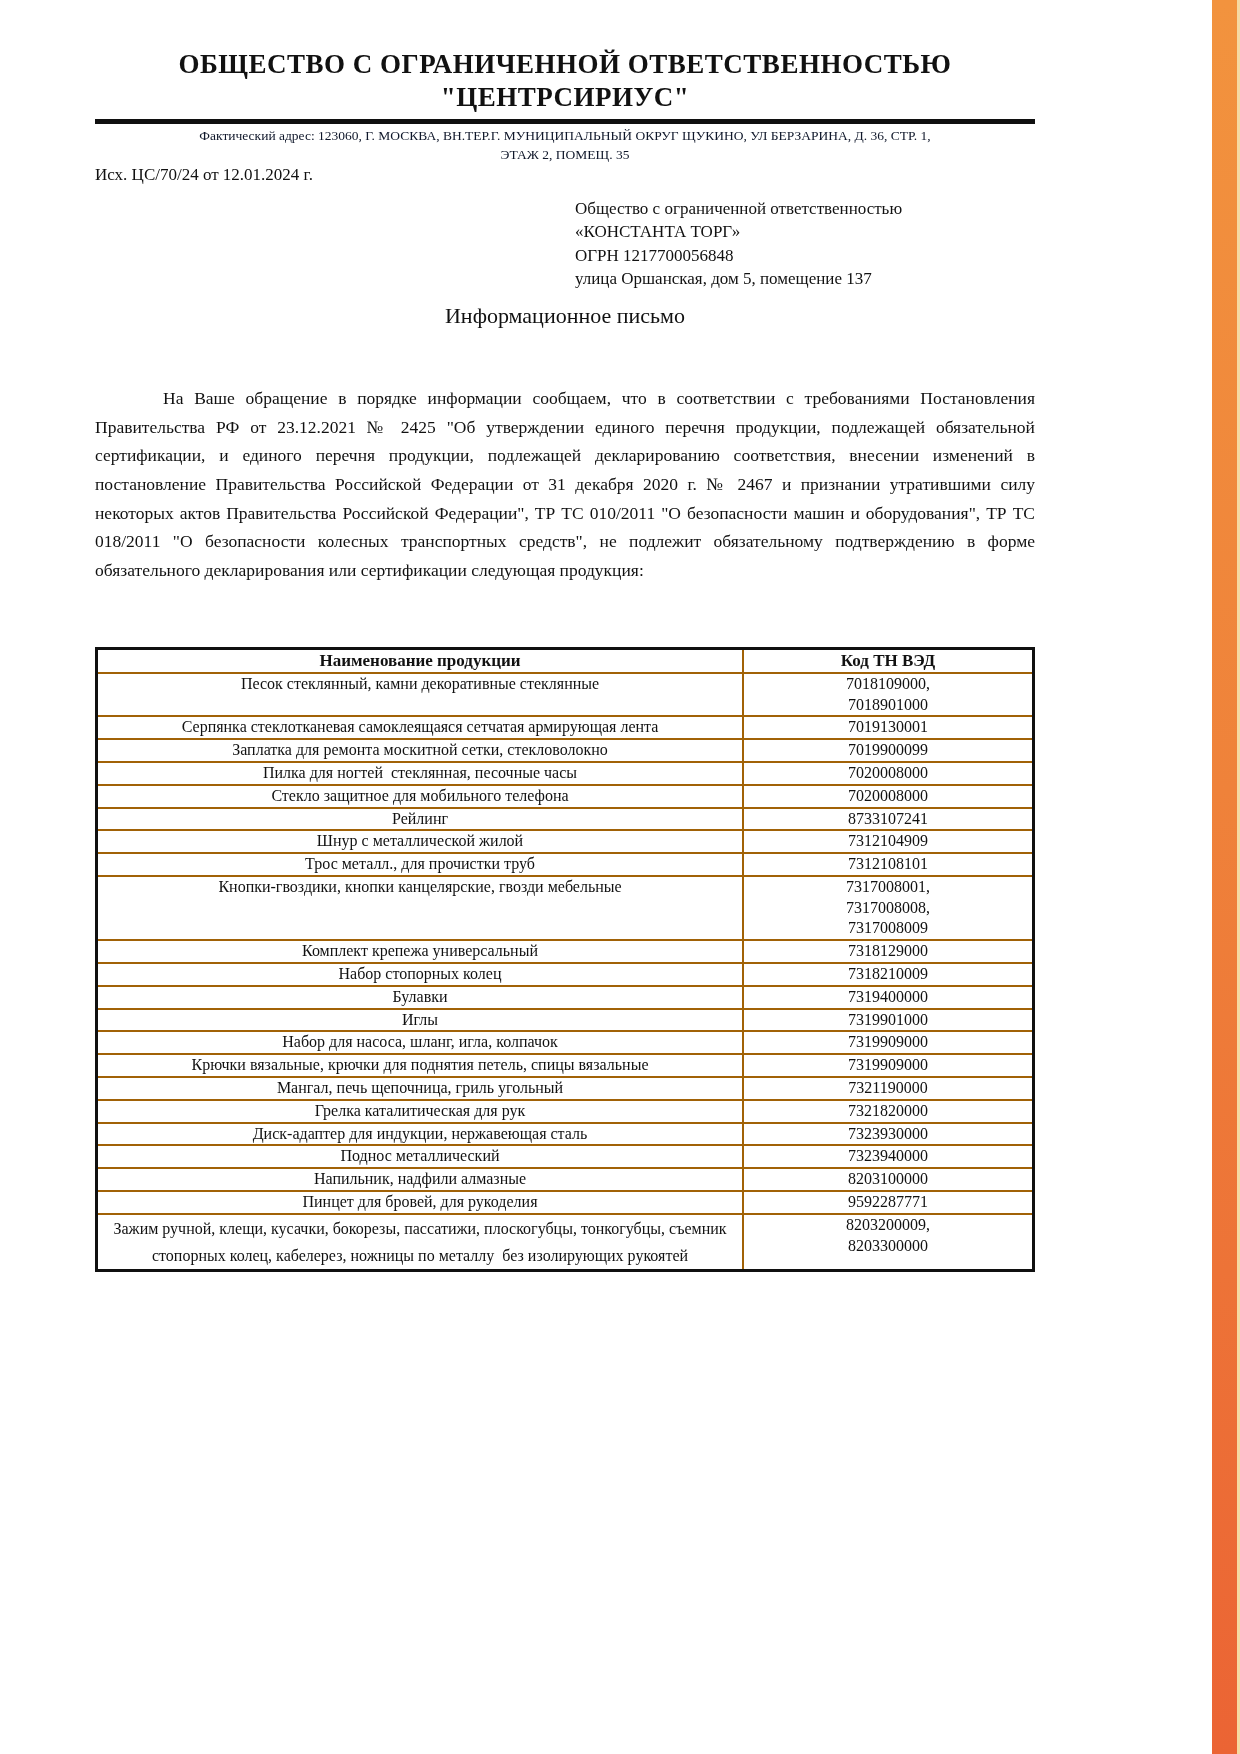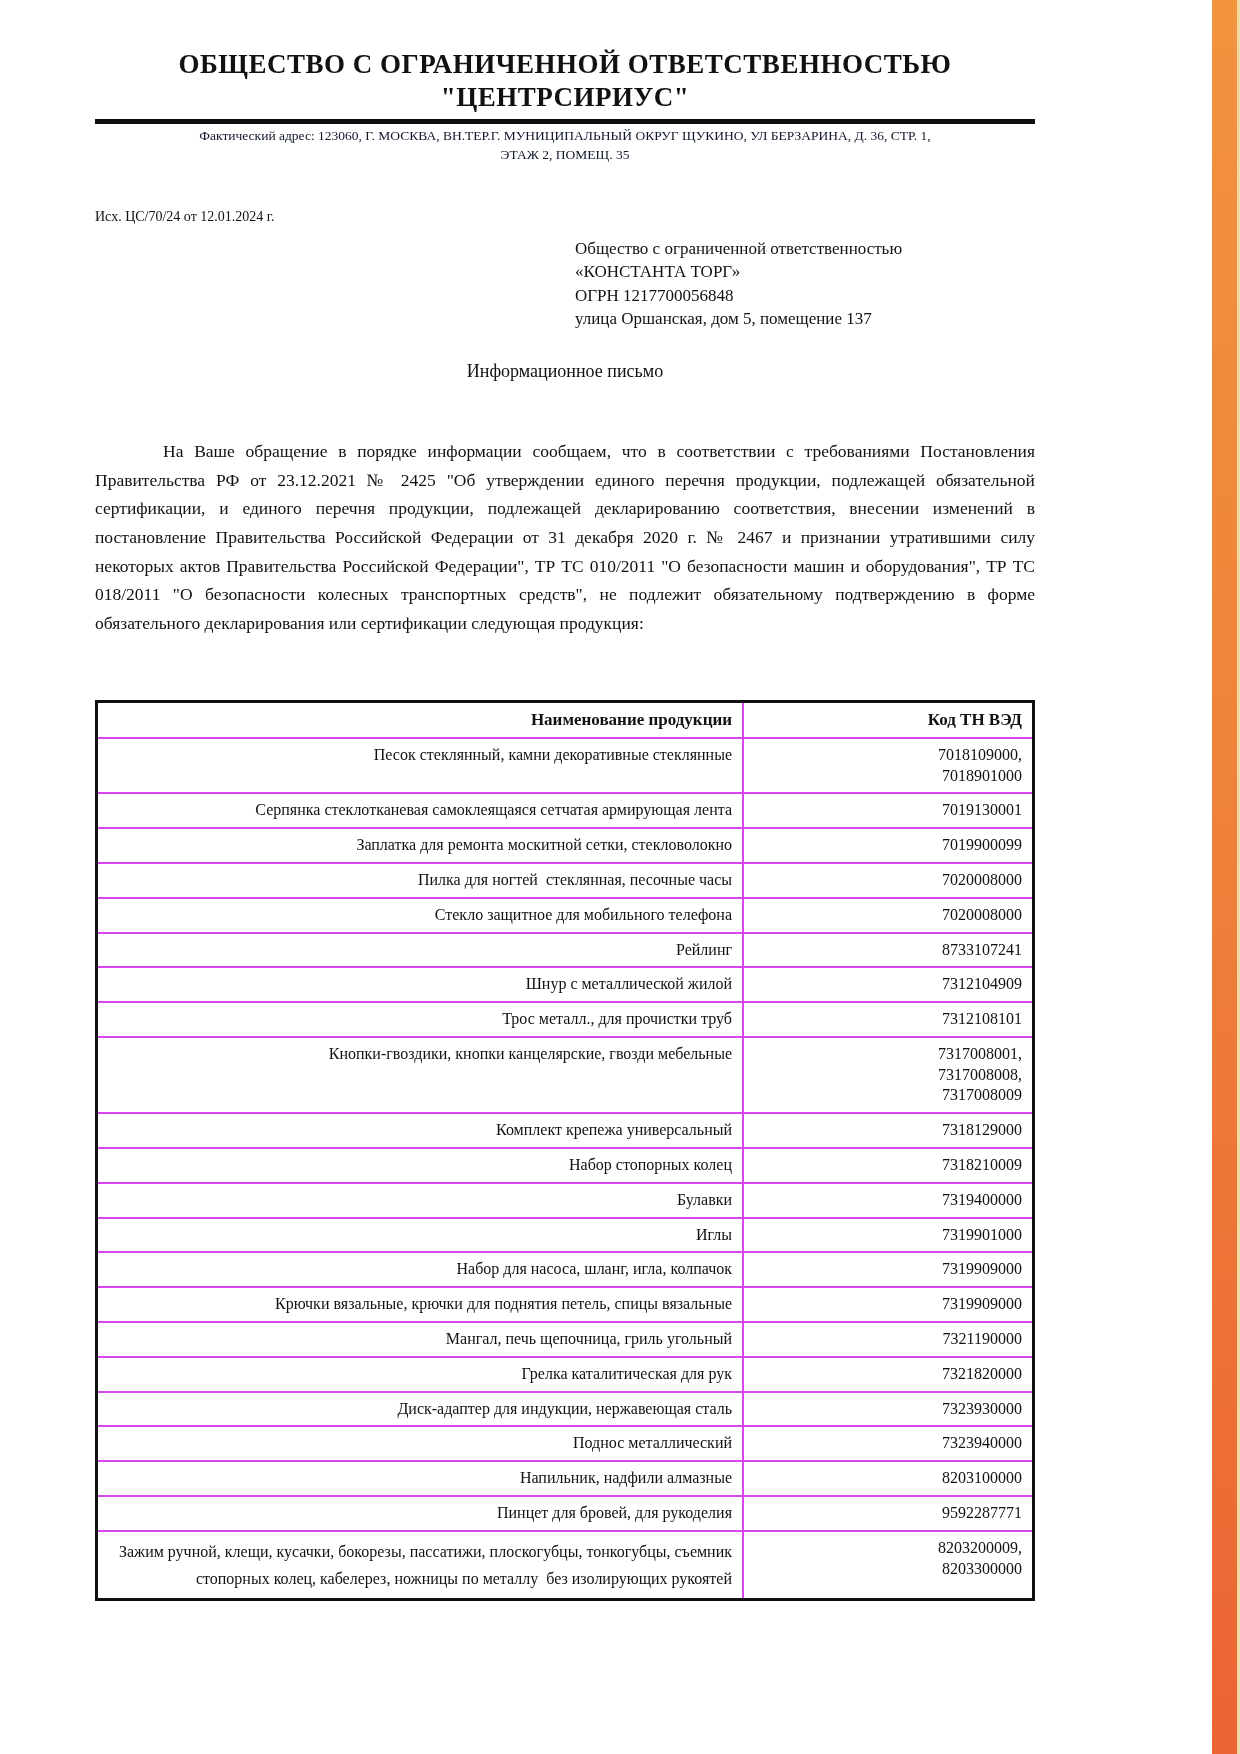--- a/index.html
+++ b/index.html
@@ -39,53 +39,52 @@
     background: #101010;
   }
   .company-address {
     margin-top: 2px;
     text-align: center;
     font-size: 13.5px;
     line-height: 1.45;
     color: #0f172a;
   }
   .ref-line {
-    margin-top: 44px;
-    font-size: 14px;
+    font-size: 17px;
   }
   .recipient-block {
     margin-top: 12px;
     margin-left: 480px;
     font-size: 17px;
     line-height: 1.38;
   }
   .letter-title {
-    margin-top: 30px;
-    text-align: center;
-    font-size: 18px;
+    margin-top: 12px;
+    text-align: center;
+    font-size: 22px;
   }
   .letter-body {
     margin-top: 55px;
     font-size: 17.5px;
     line-height: 1.64;
     text-align: justify;
     text-indent: 68px;
   }
   table.products {
     margin-top: 62px;
     width: 100%;
     border-collapse: collapse;
     border: 3px solid #101010;
     font-size: 16px;
   }
   table.products th, table.products td {
-    border: 2px solid #d946ef;
-    padding: 6px 10px;
+    border: 2px solid #a16207;
+    padding: 0 10px;
     vertical-align: top;
-    text-align: right;
+    text-align: center;
     line-height: 1.3;
     white-space: pre-wrap;
     font-weight: normal;
   }
   table.products th { font-weight: bold; font-size: 17px; }
   table.products .col-name { width: 69%; }
   table.products .col-code { width: 31%; }
   td.tnved-cell div + div { }
   td.name-cell.multi { line-height: 1.7; }
 </style>

